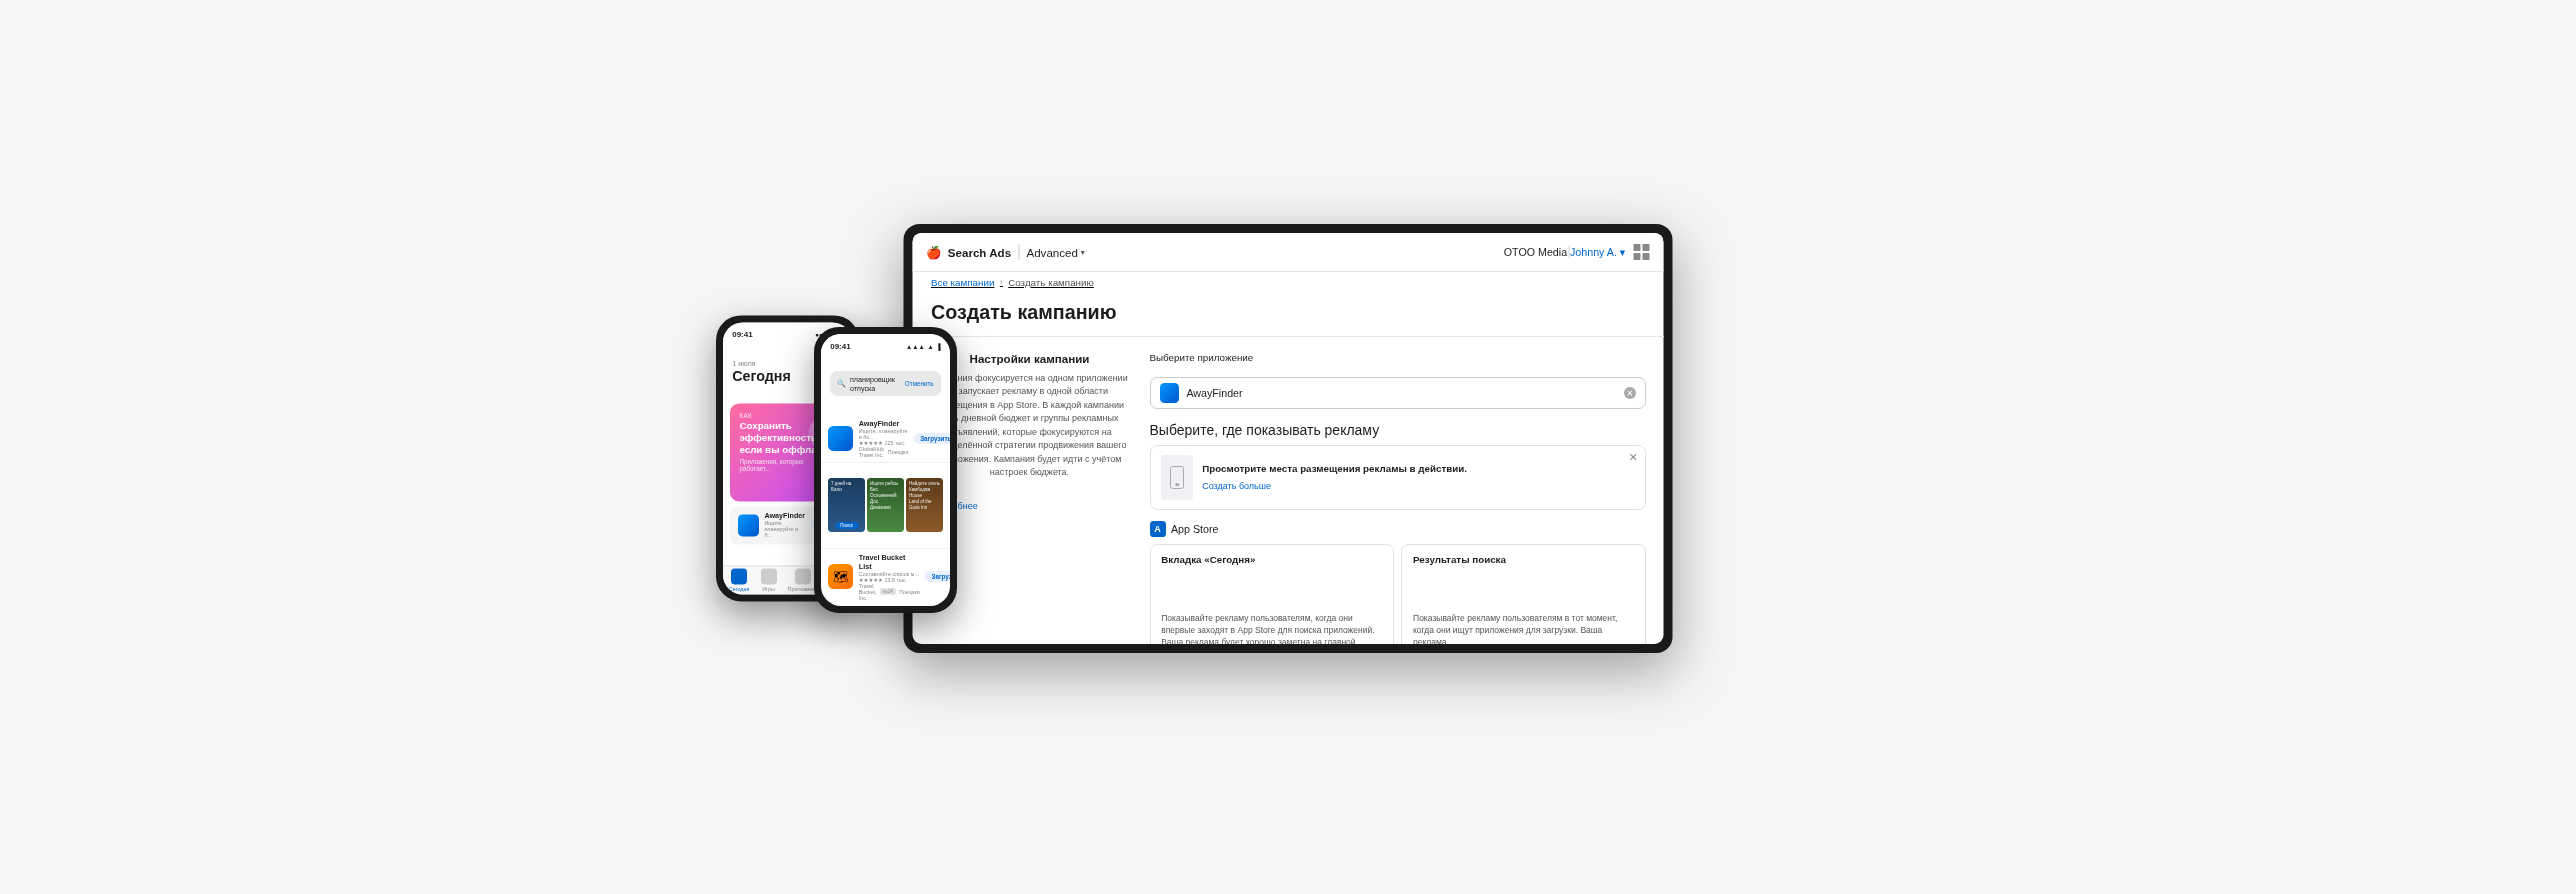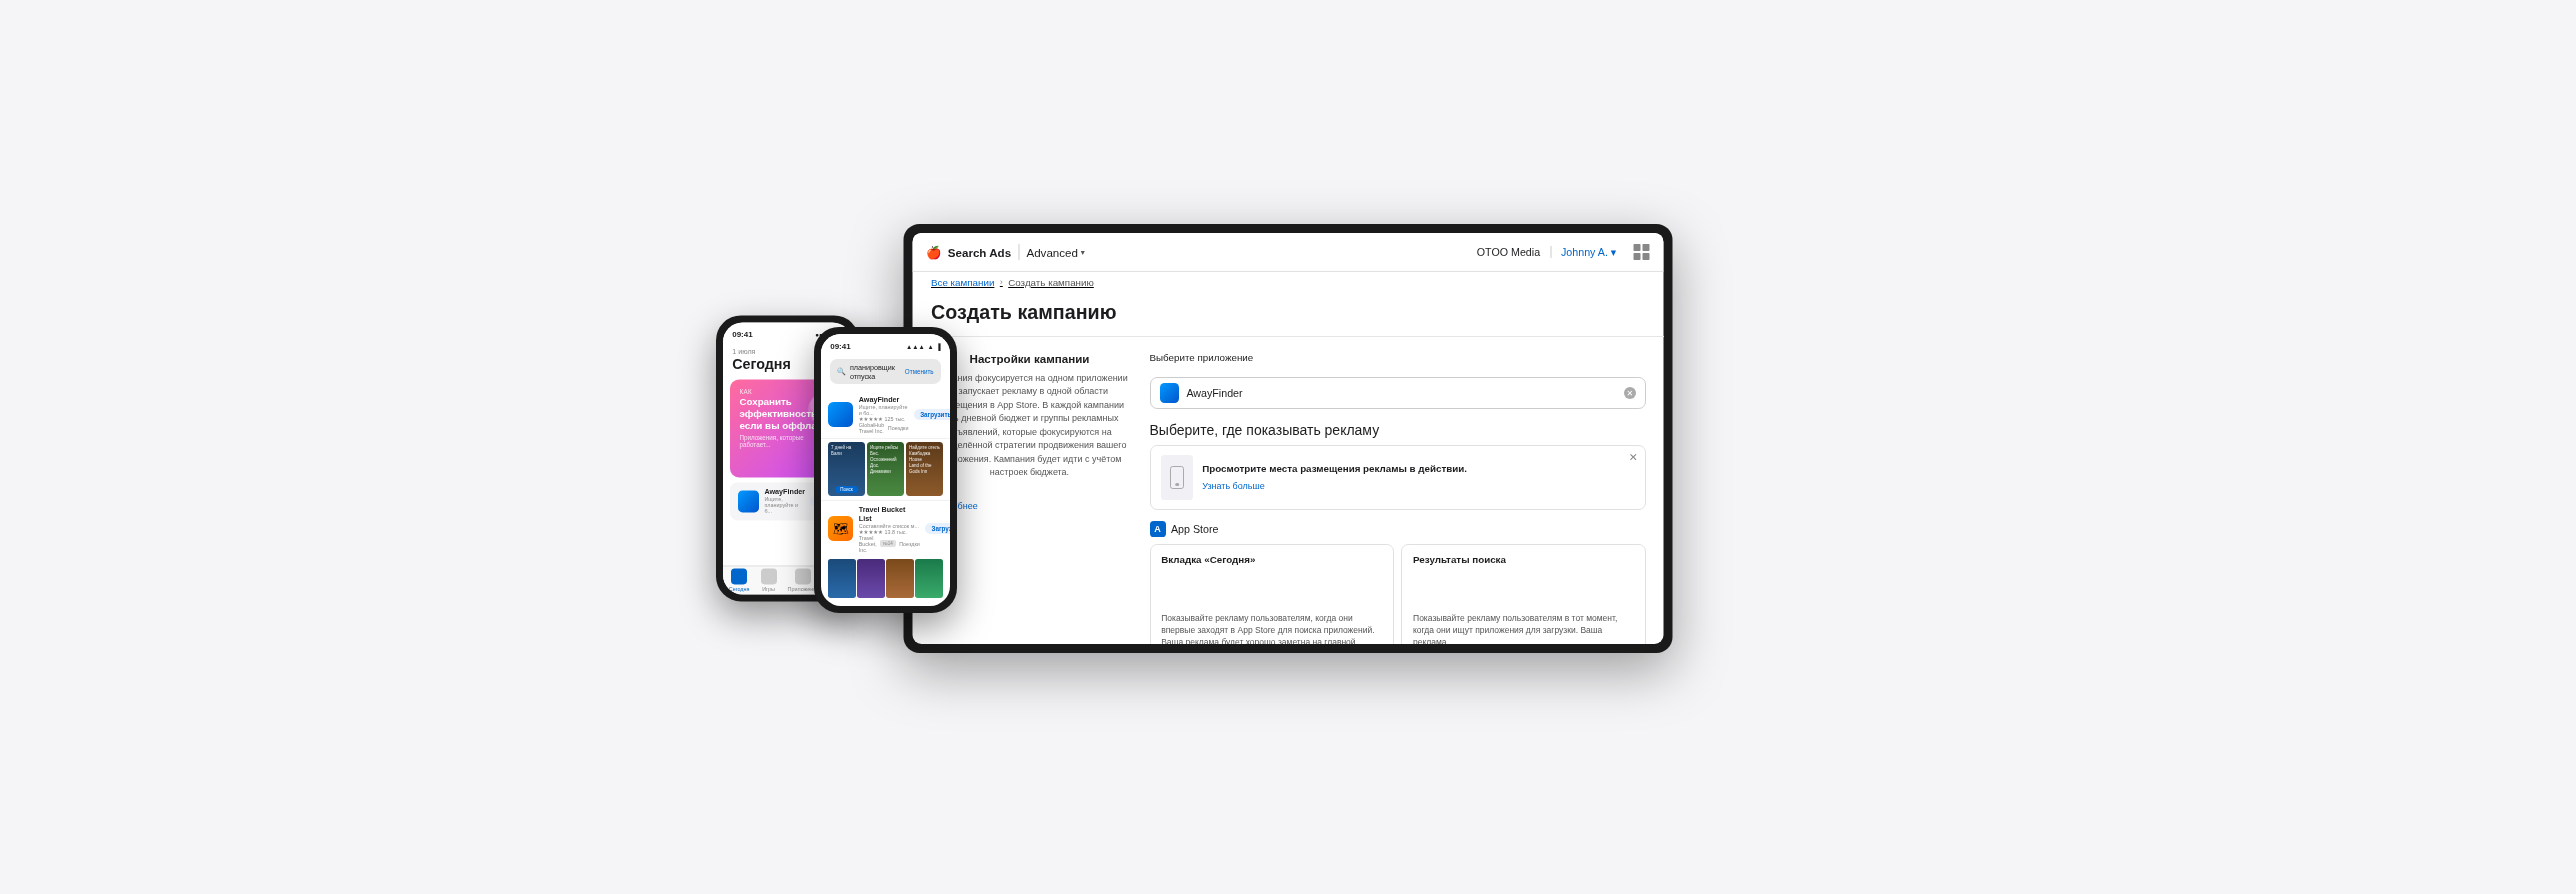--- a/index.html
+++ b/index.html
@@ -82,21 +82,21 @@
       gap: 2.7px;
     }
     .chevron-down {
       font-size: 8px;
       color: #555;
     }
     .header-right {
       margin-left: auto;
       display: flex;
       align-items: center;
-      gap: 10px;
+      gap: 1px;
       font-size: 10.7px;
       color: #1d1d1f;
     }
     .header-divider-v {
       width: 0.9px;
       height: 12.5px;
       background: #ccc;
     }
     .user-label {
       color: #0066cc;
@@ -370,20 +370,21 @@
       z-index: 4;
     }
     .phone-screen {
       width: 100%;
       height: 100%;
       background: #fff;
       border-radius: 19.7px;
       overflow: hidden;
       display: flex;
       flex-direction: column;
+      gap: 12px;
     }
     .phone-notch-bar {
       height: 21.5px;
       background: #fff;
       display: flex;
       align-items: center;
       justify-content: space-between;
       padding: 3.6px 9px 0;
       flex-shrink: 0;
     }
@@ -860,21 +861,21 @@
             </div>
 
             <div class="placement-section-title">Выберите, где показывать рекламу</div>
 
             <div class="preview-banner">
               <div class="preview-img">
                 <div class="preview-phone-icon"></div>
               </div>
               <div class="preview-text">
                 <h4>Просмотрите места размещения рекламы в действии.</h4>
-                <a>Узнать больше</a>
+                <a>Создать больше</a>
               </div>
               <span class="banner-close">✕</span>
             </div>
 
             <div class="appstore-label">
               <div class="appstore-icon">A</div>
               <span class="appstore-text">App Store</span>
             </div>
 
             <div class="placement-grid">

